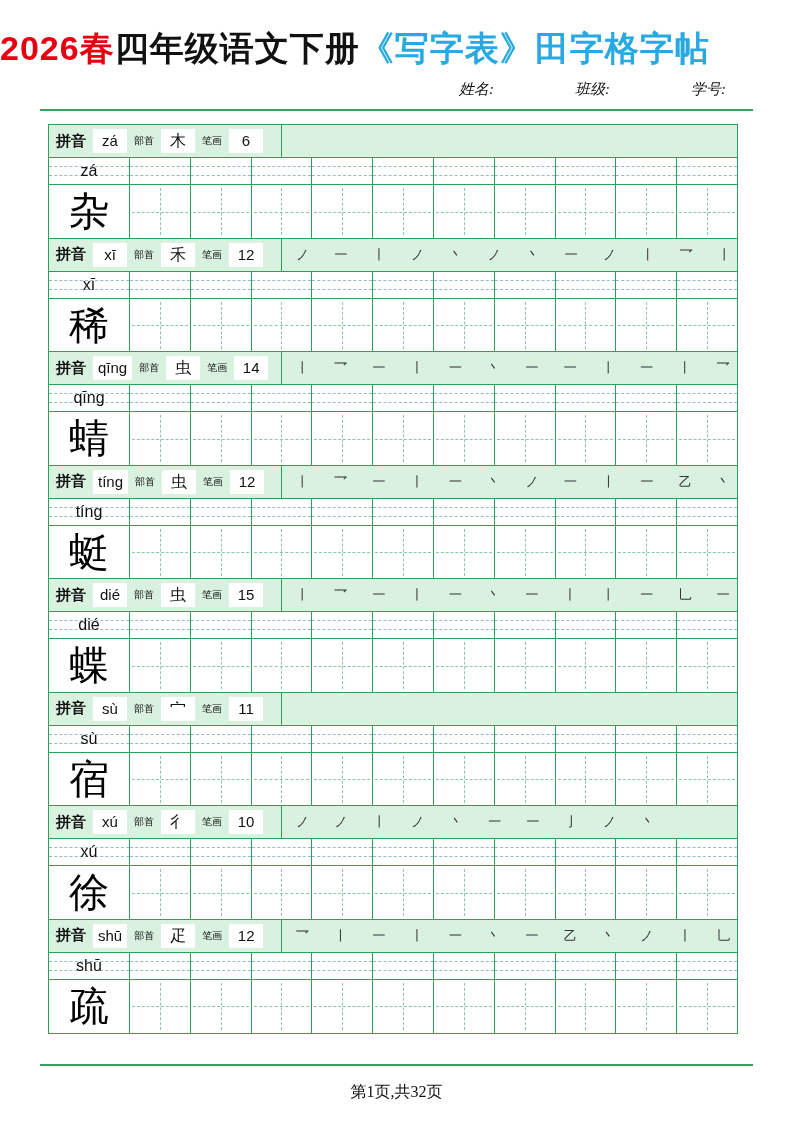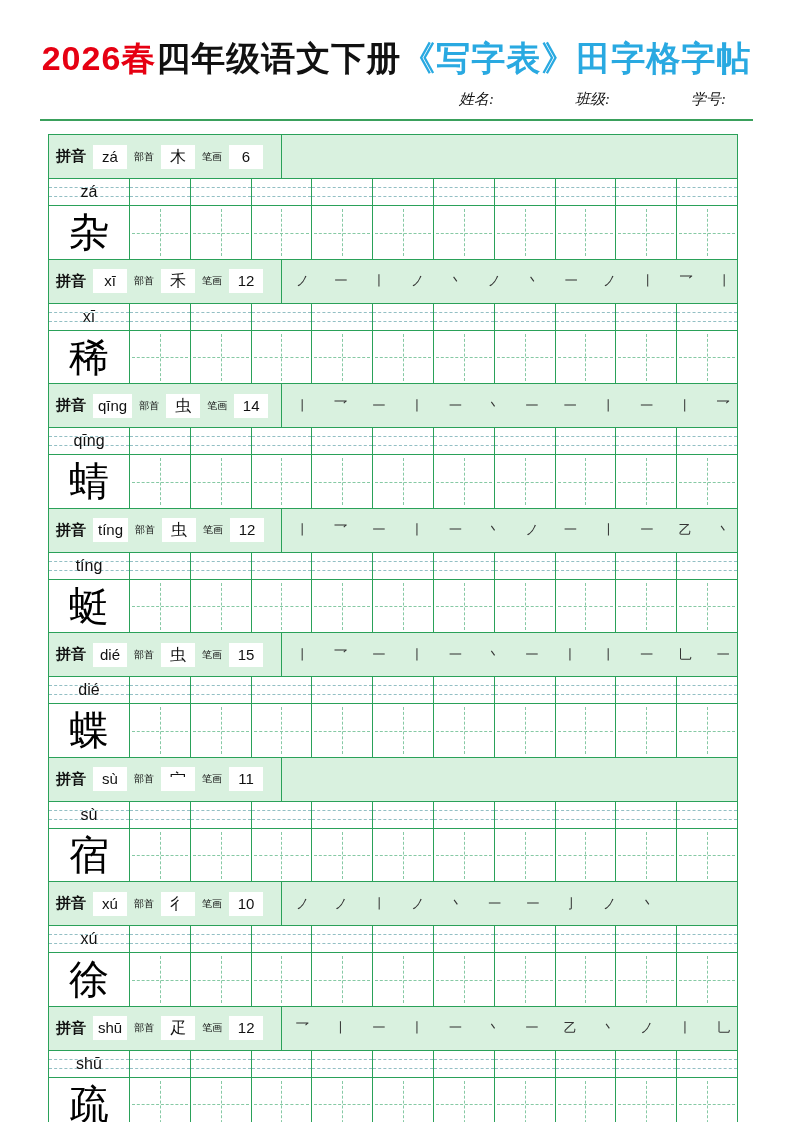--- a/index.html
+++ b/index.html
@@ -6,21 +6,21 @@
   html,body { background:#ffffff; }
   body {
     width:793px; height:1122px; position:relative;
     font-family:"Liberation Sans", sans-serif; color:#111;
     overflow:hidden;
   }
   .page { position:absolute; inset:0; }
 
   
   .title {
-    margin-top:36px; text-align:center;
+    margin-top:26px; 
     font-size:34px; font-weight:bold; letter-spacing:1px;
     font-family:"Liberation Sans", sans-serif;
     white-space:nowrap;
   }
   .title span { display:inline-block; }
 
   
   .student-row {
     display:flex; justify-content:flex-end;
     padding-right:50px; margin-top:8px; gap:64px;
@@ -35,21 +35,21 @@
     margin:10px 40px 0 40px;
   }
   .rule.bottom { margin-top:30px; }
 
   
   .blocks { margin:13px 55px 0 48px; width:690px; }
   .block { border:1.5px solid #2aa159; margin-top:-1.5px; background:#fff; }
   .block:first-child { margin-top:0; }
 
   .block-header {
-    display:flex; align-items:center; height:44px;
+    display:flex; align-items:center; height:33px;
     background:#d9f1df; border-bottom:1.5px solid #2aa159;
   }
   .header-info {
     display:flex; align-items:center; gap:7px;
     width:233px; flex:0 0 233px; height:100%;
     border-right:1.5px solid #2aa159; padding-left:7px;
   }
   .lbl { font-size:14px; color:#111; white-space:nowrap; }
   .lbl.bold { font-weight:bold; font-size:15px; }
   .lbl.kai { font-family:"Liberation Serif", serif; font-size:10px; }

